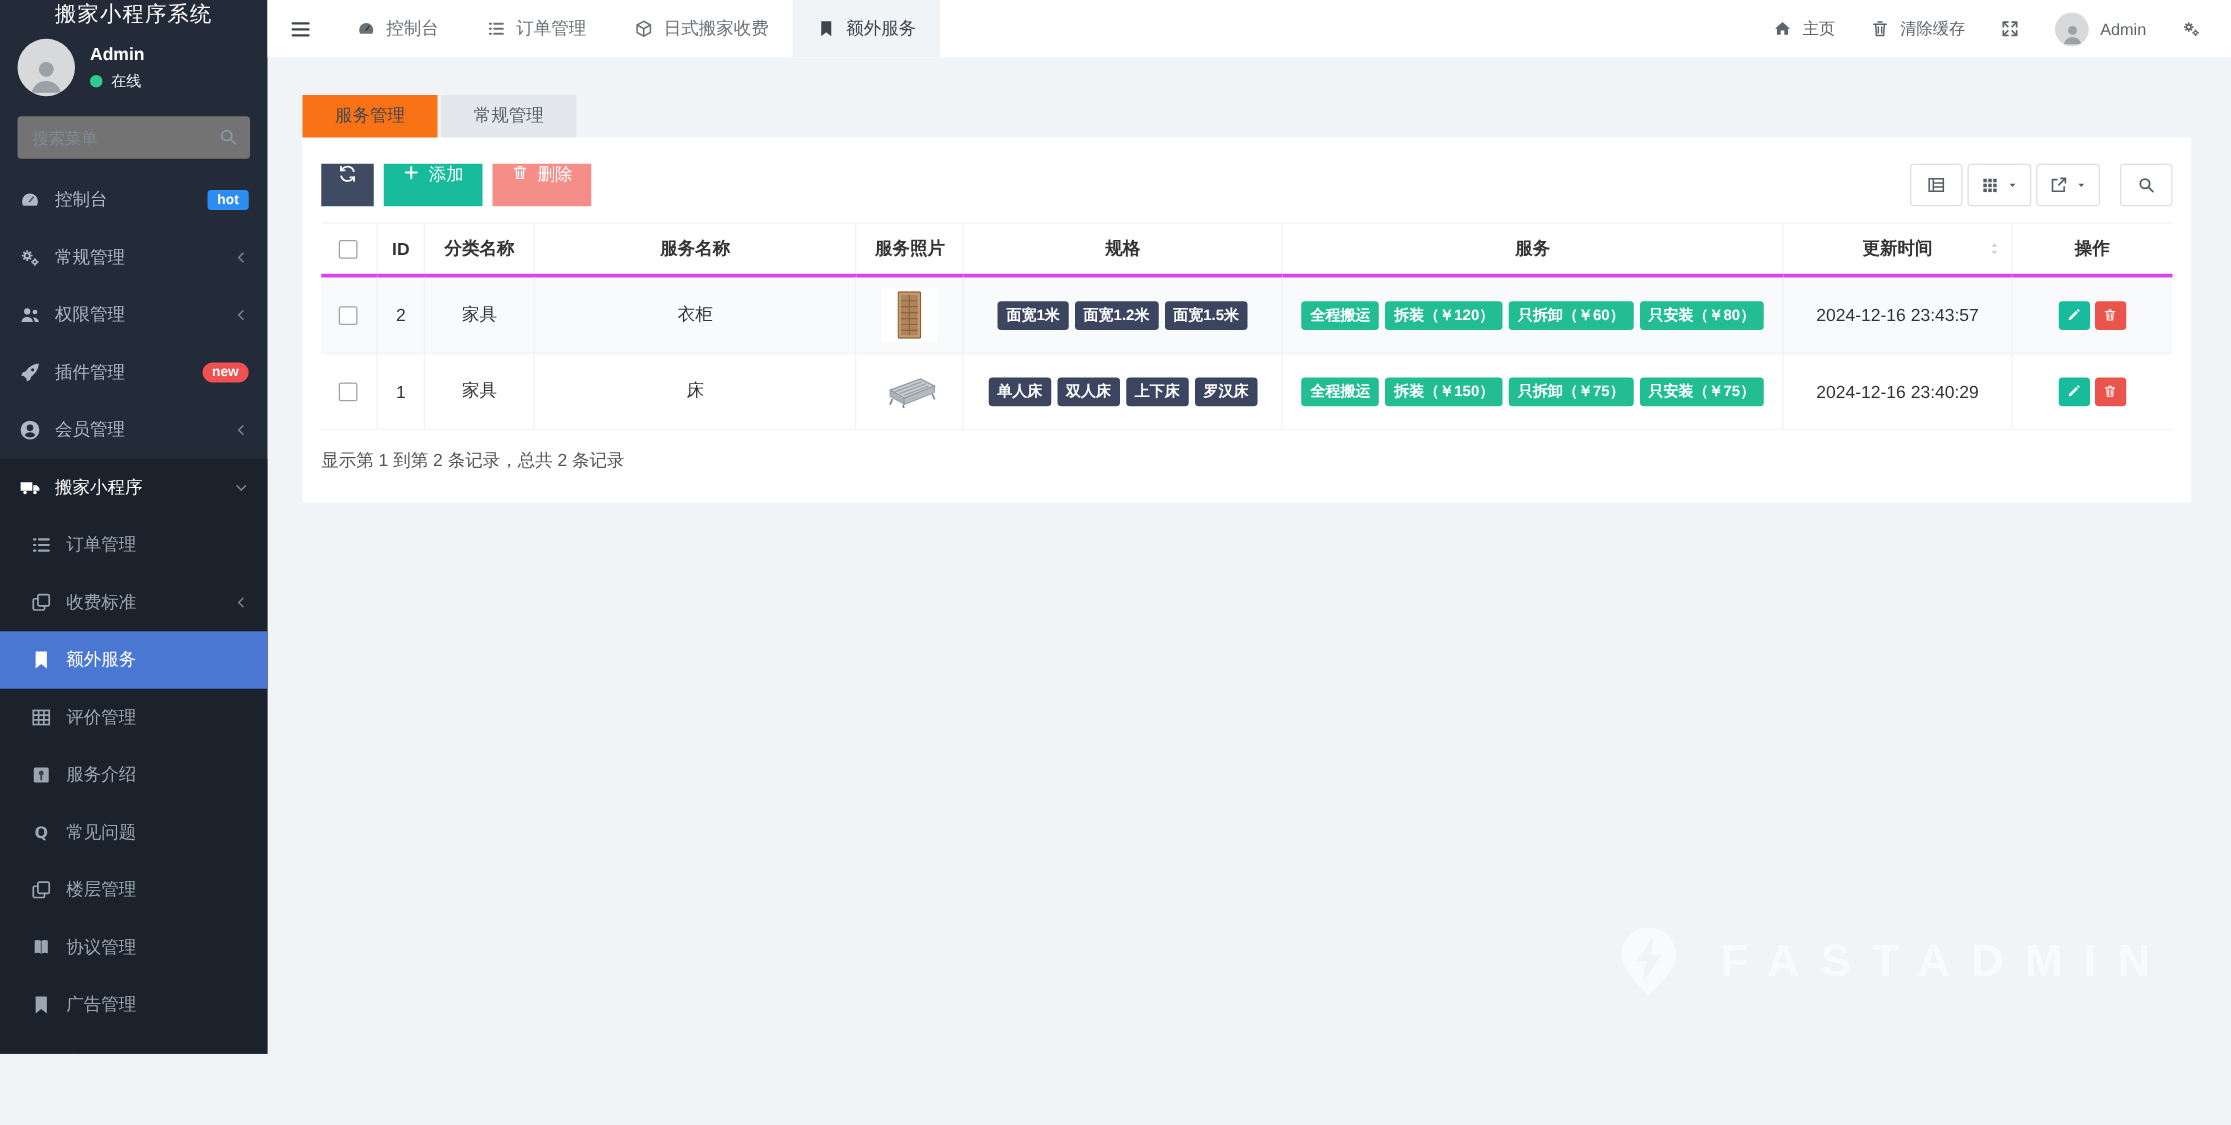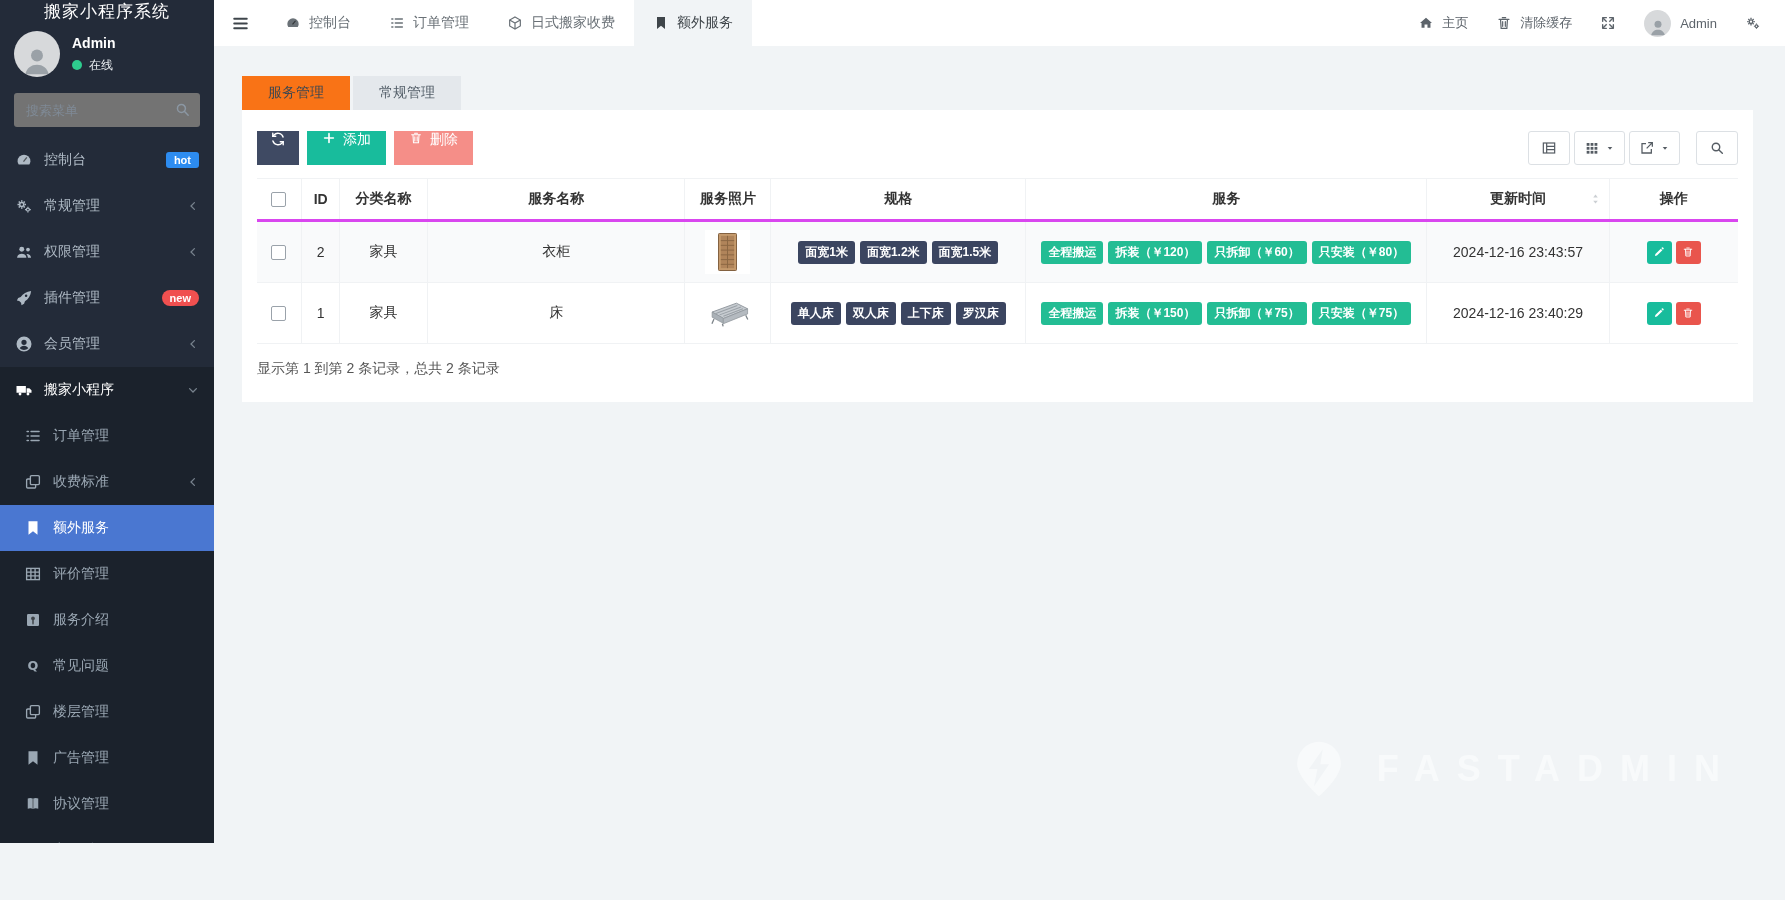--- a/index.html
+++ b/index.html
@@ -278,34 +278,34 @@
             <span class="mi-ico">
               <svg viewBox="0 0 24 24" fill="none" stroke="currentColor" stroke-width="1.8">
                 <rect x="8.5" y="3.5" width="12" height="12" rx="1.5"></rect>
                 <path d="M15.5 15.5v3a1.5 1.5 0 0 1-1.5 1.5H5A1.5 1.5 0 0 1 3.5 18.5V9.5A1.5 1.5 0 0 1 5 8h3.5"></path>
               </svg>
             </span>
             <span>楼层管理</span>
           </div>
           <div class="menu-item sub">
             <span class="mi-ico">
-              <svg viewBox="0 0 24 24">
-                <path d="M6 3h12v18l-6-4.8L6 21V3z" fill="currentColor"></path>
-              </svg>
-            </span>
-            <span>广告管理</span>
-          </div>
-          <div class="menu-item sub">
-            <span class="mi-ico">
               <svg viewBox="0 0 24 24" fill="currentColor">
                 <path d="M5 4.6c2.4-1 4.9-1 7 .5 2.1-1.5 4.6-1.5 7-.5v13.6c-2.4-1-4.9-1-7 .5-2.1-1.5-4.6-1.5-7-.5V4.6z"></path>
                 <path d="M12 5.4v13" stroke="rgba(0,0,0,.55)" stroke-width="1.1"></path>
               </svg>
             </span>
             <span>协议管理</span>
+          </div>
+          <div class="menu-item sub">
+            <span class="mi-ico">
+              <svg viewBox="0 0 24 24">
+                <path d="M6 3h12v18l-6-4.8L6 21V3z" fill="currentColor"></path>
+              </svg>
+            </span>
+            <span>广告管理</span>
           </div>
           <div class="menu-item sub">
             <span class="mi-ico">
               <svg viewBox="0 0 24 24">
                 <path d="M6 3h12v18l-6-4.8L6 21V3z" fill="currentColor"></path>
               </svg>
             </span>
             <span>意见反馈</span>
           </div>
         </div>

